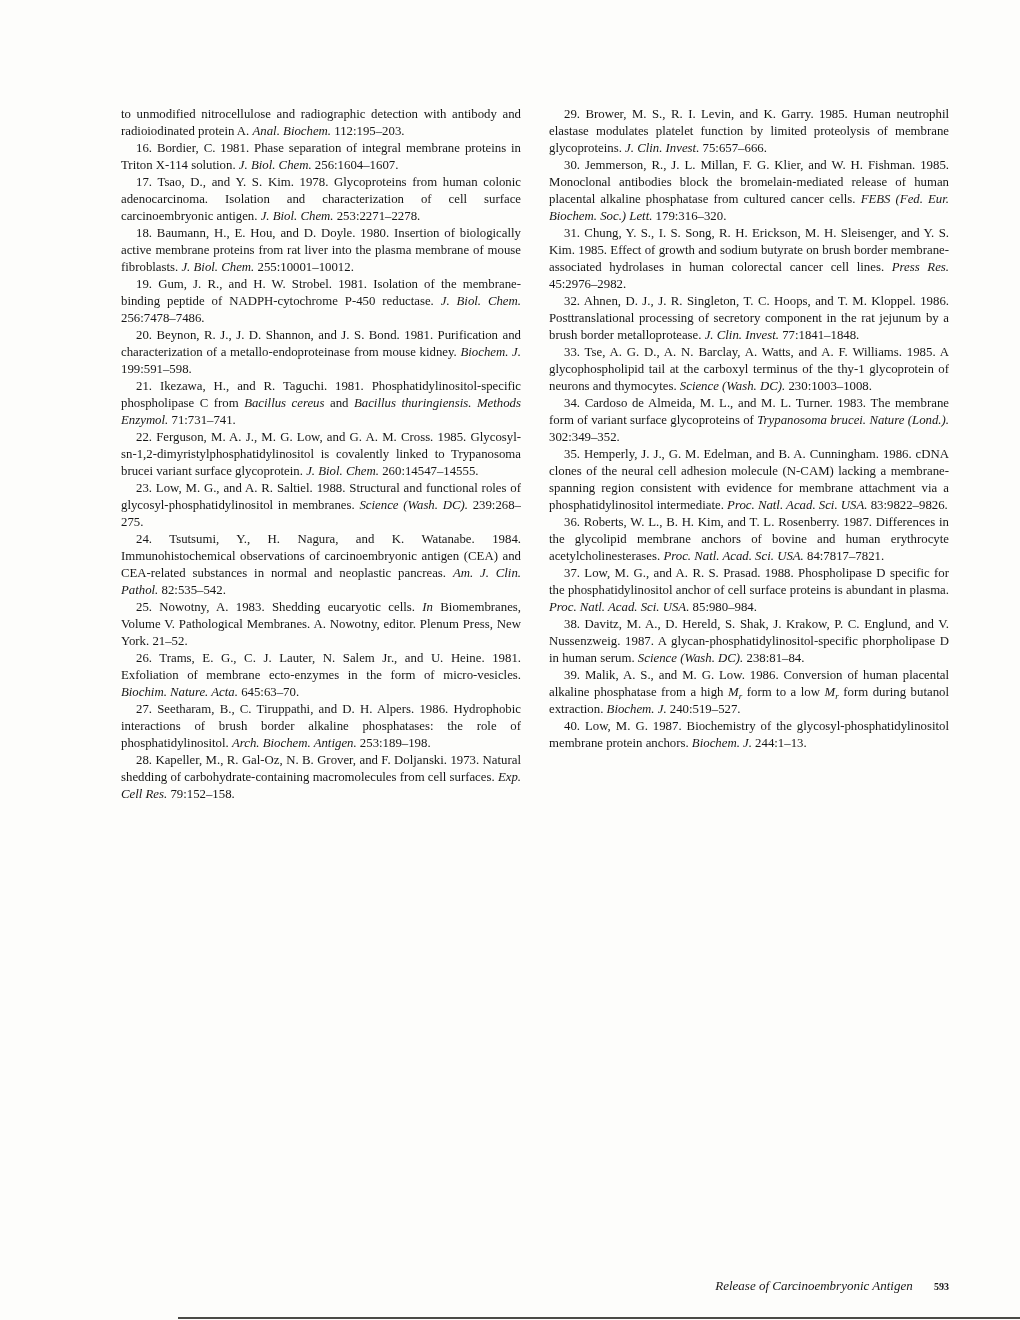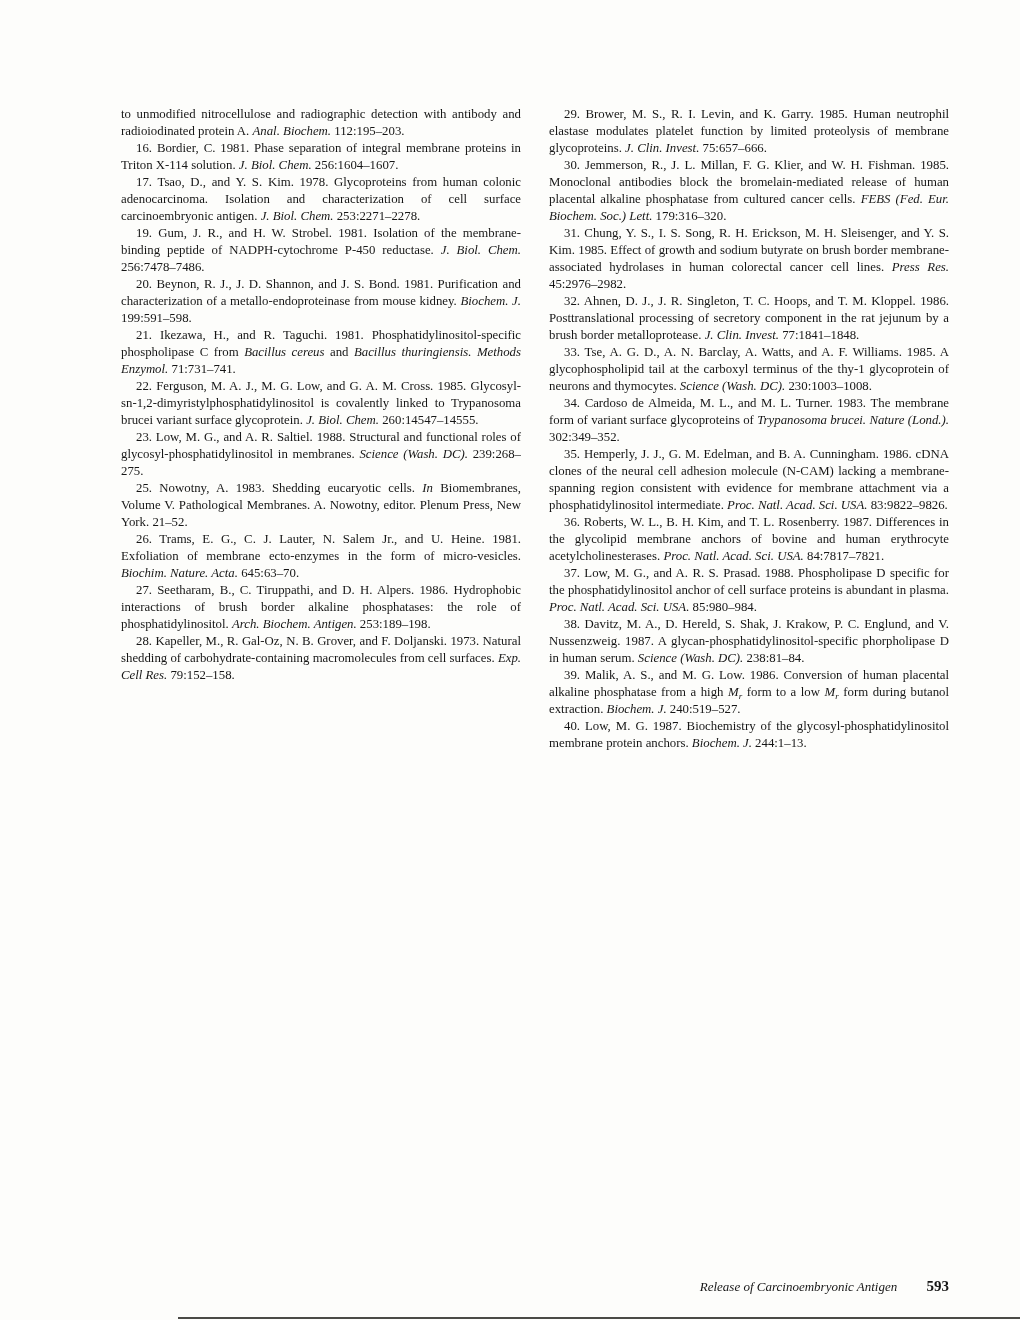--- a/index.html
+++ b/index.html
@@ -57,47 +57,49 @@
     top: 1278px;
     right: 71px;
     font-size: 13px;
     white-space: nowrap;
   }
   .footer-title {
     font-style: italic;
   }
   .footer-page {
     font-weight: bold;
-    margin-left: 26px;
-    font-size: 15px;
+    margin-left: 18px;
+    font-size: 10px;
   }
   .scan-line {
     position: absolute;
     left: 178px;
     right: 0;
     bottom: 1px;
     height: 2px;
     background: #4a4a46;
   }
 </style>
 </head>
 <body>
 
 <div class="page">
 
   <main class="columns">
     <div class="col" id="col-left">
         <p class="ref continuation">to unmodified nitrocellulose and radiographic detection with antibody and radioiodinated protein A. <i>Anal. Biochem.</i> 112:195–203.</p>
         <p class="ref">16. Bordier, C. 1981. Phase separation of integral membrane proteins in Triton X-114 solution. <i>J. Biol. Chem.</i> 256:1604–1607.</p>
         <p class="ref">17. Tsao, D., and Y. S. Kim. 1978. Glycoproteins from human colonic adenocarcinoma. Isolation and characterization of cell surface carcinoembryonic antigen. <i>J. Biol. Chem.</i> 253:2271–2278.</p>
+        <p class="ref">18. Baumann, H., E. Hou, and D. Doyle. 1980. Insertion of biologically active membrane proteins from rat liver into the plasma membrane of mouse fibroblasts. <i>J. Biol. Chem.</i> 255:10001–10012.</p>
         <p class="ref">19. Gum, J. R., and H. W. Strobel. 1981. Isolation of the membrane-binding peptide of NADPH-cytochrome P-450 reductase. <i>J. Biol. Chem.</i> 256:7478–7486.</p>
         <p class="ref">20. Beynon, R. J., J. D. Shannon, and J. S. Bond. 1981. Purification and characterization of a metallo-endoproteinase from mouse kidney. <i>Biochem. J.</i> 199:591–598.</p>
         <p class="ref">21. Ikezawa, H., and R. Taguchi. 1981. Phosphatidylinositol-specific phospholipase C from <i>Bacillus cereus</i> and <i>Bacillus thuringiensis. Methods Enzymol.</i> 71:731–741.</p>
         <p class="ref">22. Ferguson, M. A. J., M. G. Low, and G. A. M. Cross. 1985. Glycosyl-sn-1,2-dimyristylphosphatidylinositol is covalently linked to Trypanosoma brucei variant surface glycoprotein. <i>J. Biol. Chem.</i> 260:14547–14555.</p>
         <p class="ref">23. Low, M. G., and A. R. Saltiel. 1988. Structural and functional roles of glycosyl-phosphatidylinositol in membranes. <i>Science (Wash. DC).</i> 239:268–275.</p>
+        <p class="ref">24. Tsutsumi, Y., H. Nagura, and K. Watanabe. 1984. Immunohistochemical observations of carcinoembryonic antigen (CEA) and CEA-related substances in normal and neoplastic pancreas. <i>Am. J. Clin. Pathol.</i> 82:535–542.</p>
         <p class="ref">25. Nowotny, A. 1983. Shedding eucaryotic cells. <i>In</i> Biomembranes, Volume V. Pathological Membranes. A. Nowotny, editor. Plenum Press, New York. 21–52.</p>
         <p class="ref">26. Trams, E. G., C. J. Lauter, N. Salem Jr., and U. Heine. 1981. Exfoliation of membrane ecto-enzymes in the form of micro-vesicles. <i>Biochim. Nature. Acta.</i> 645:63–70.</p>
         <p class="ref">27. Seetharam, B., C. Tiruppathi, and D. H. Alpers. 1986. Hydrophobic interactions of brush border alkaline phosphatases: the role of phosphatidylinositol. <i>Arch. Biochem. Antigen.</i> 253:189–198.</p>
         <p class="ref">28. Kapeller, M., R. Gal-Oz, N. B. Grover, and F. Doljanski. 1973. Natural shedding of carbohydrate-containing macromolecules from cell surfaces. <i>Exp. Cell Res.</i> 79:152–158.</p>
       </div>
     <div class="col" id="col-right">
         <p class="ref">29. Brower, M. S., R. I. Levin, and K. Garry. 1985. Human neutrophil elastase modulates platelet function by limited proteolysis of membrane glycoproteins. <i>J. Clin. Invest.</i> 75:657–666.</p>
         <p class="ref">30. Jemmerson, R., J. L. Millan, F. G. Klier, and W. H. Fishman. 1985. Monoclonal antibodies block the bromelain-mediated release of human placental alkaline phosphatase from cultured cancer cells. <i>FEBS (Fed. Eur. Biochem. Soc.) Lett.</i> 179:316–320.</p>
         <p class="ref">31. Chung, Y. S., I. S. Song, R. H. Erickson, M. H. Sleisenger, and Y. S. Kim. 1985. Effect of growth and sodium butyrate on brush border membrane-associated hydrolases in human colorectal cancer cell lines. <i>Press Res.</i> 45:2976–2982.</p>
         <p class="ref">32. Ahnen, D. J., J. R. Singleton, T. C. Hoops, and T. M. Kloppel. 1986. Posttranslational processing of secretory component in the rat jejunum by a brush border metalloprotease. <i>J. Clin. Invest.</i> 77:1841–1848.</p>

